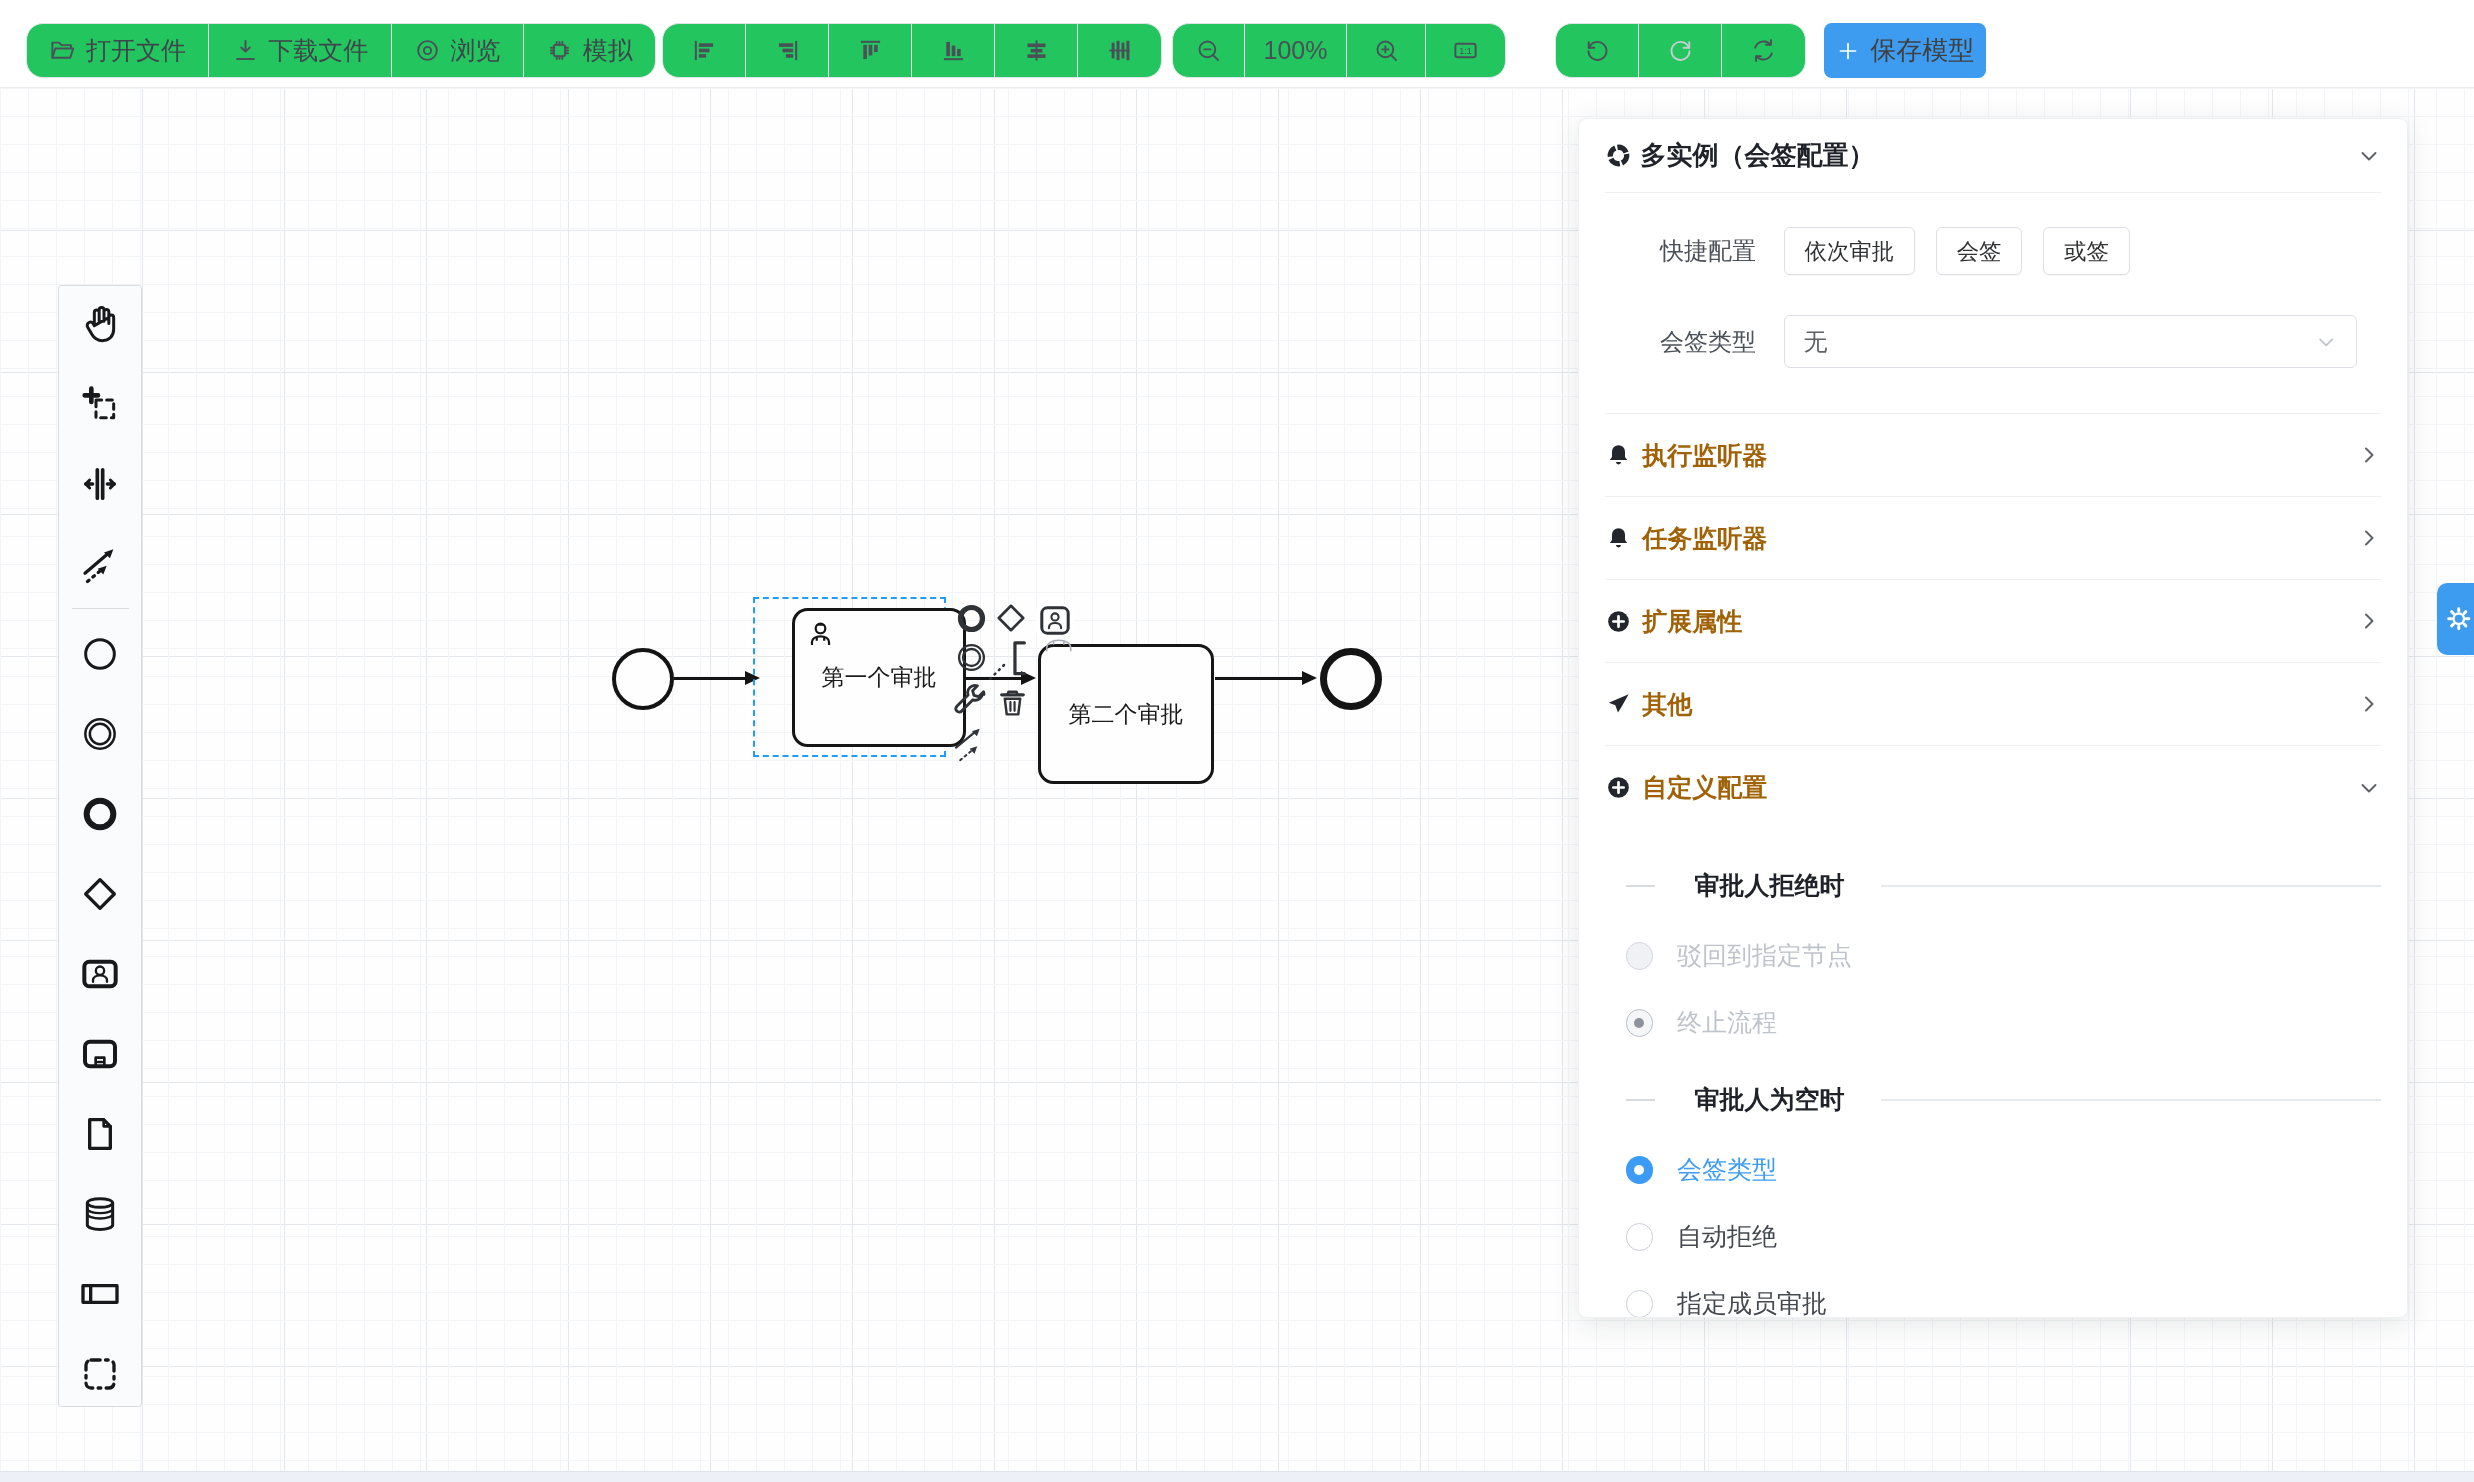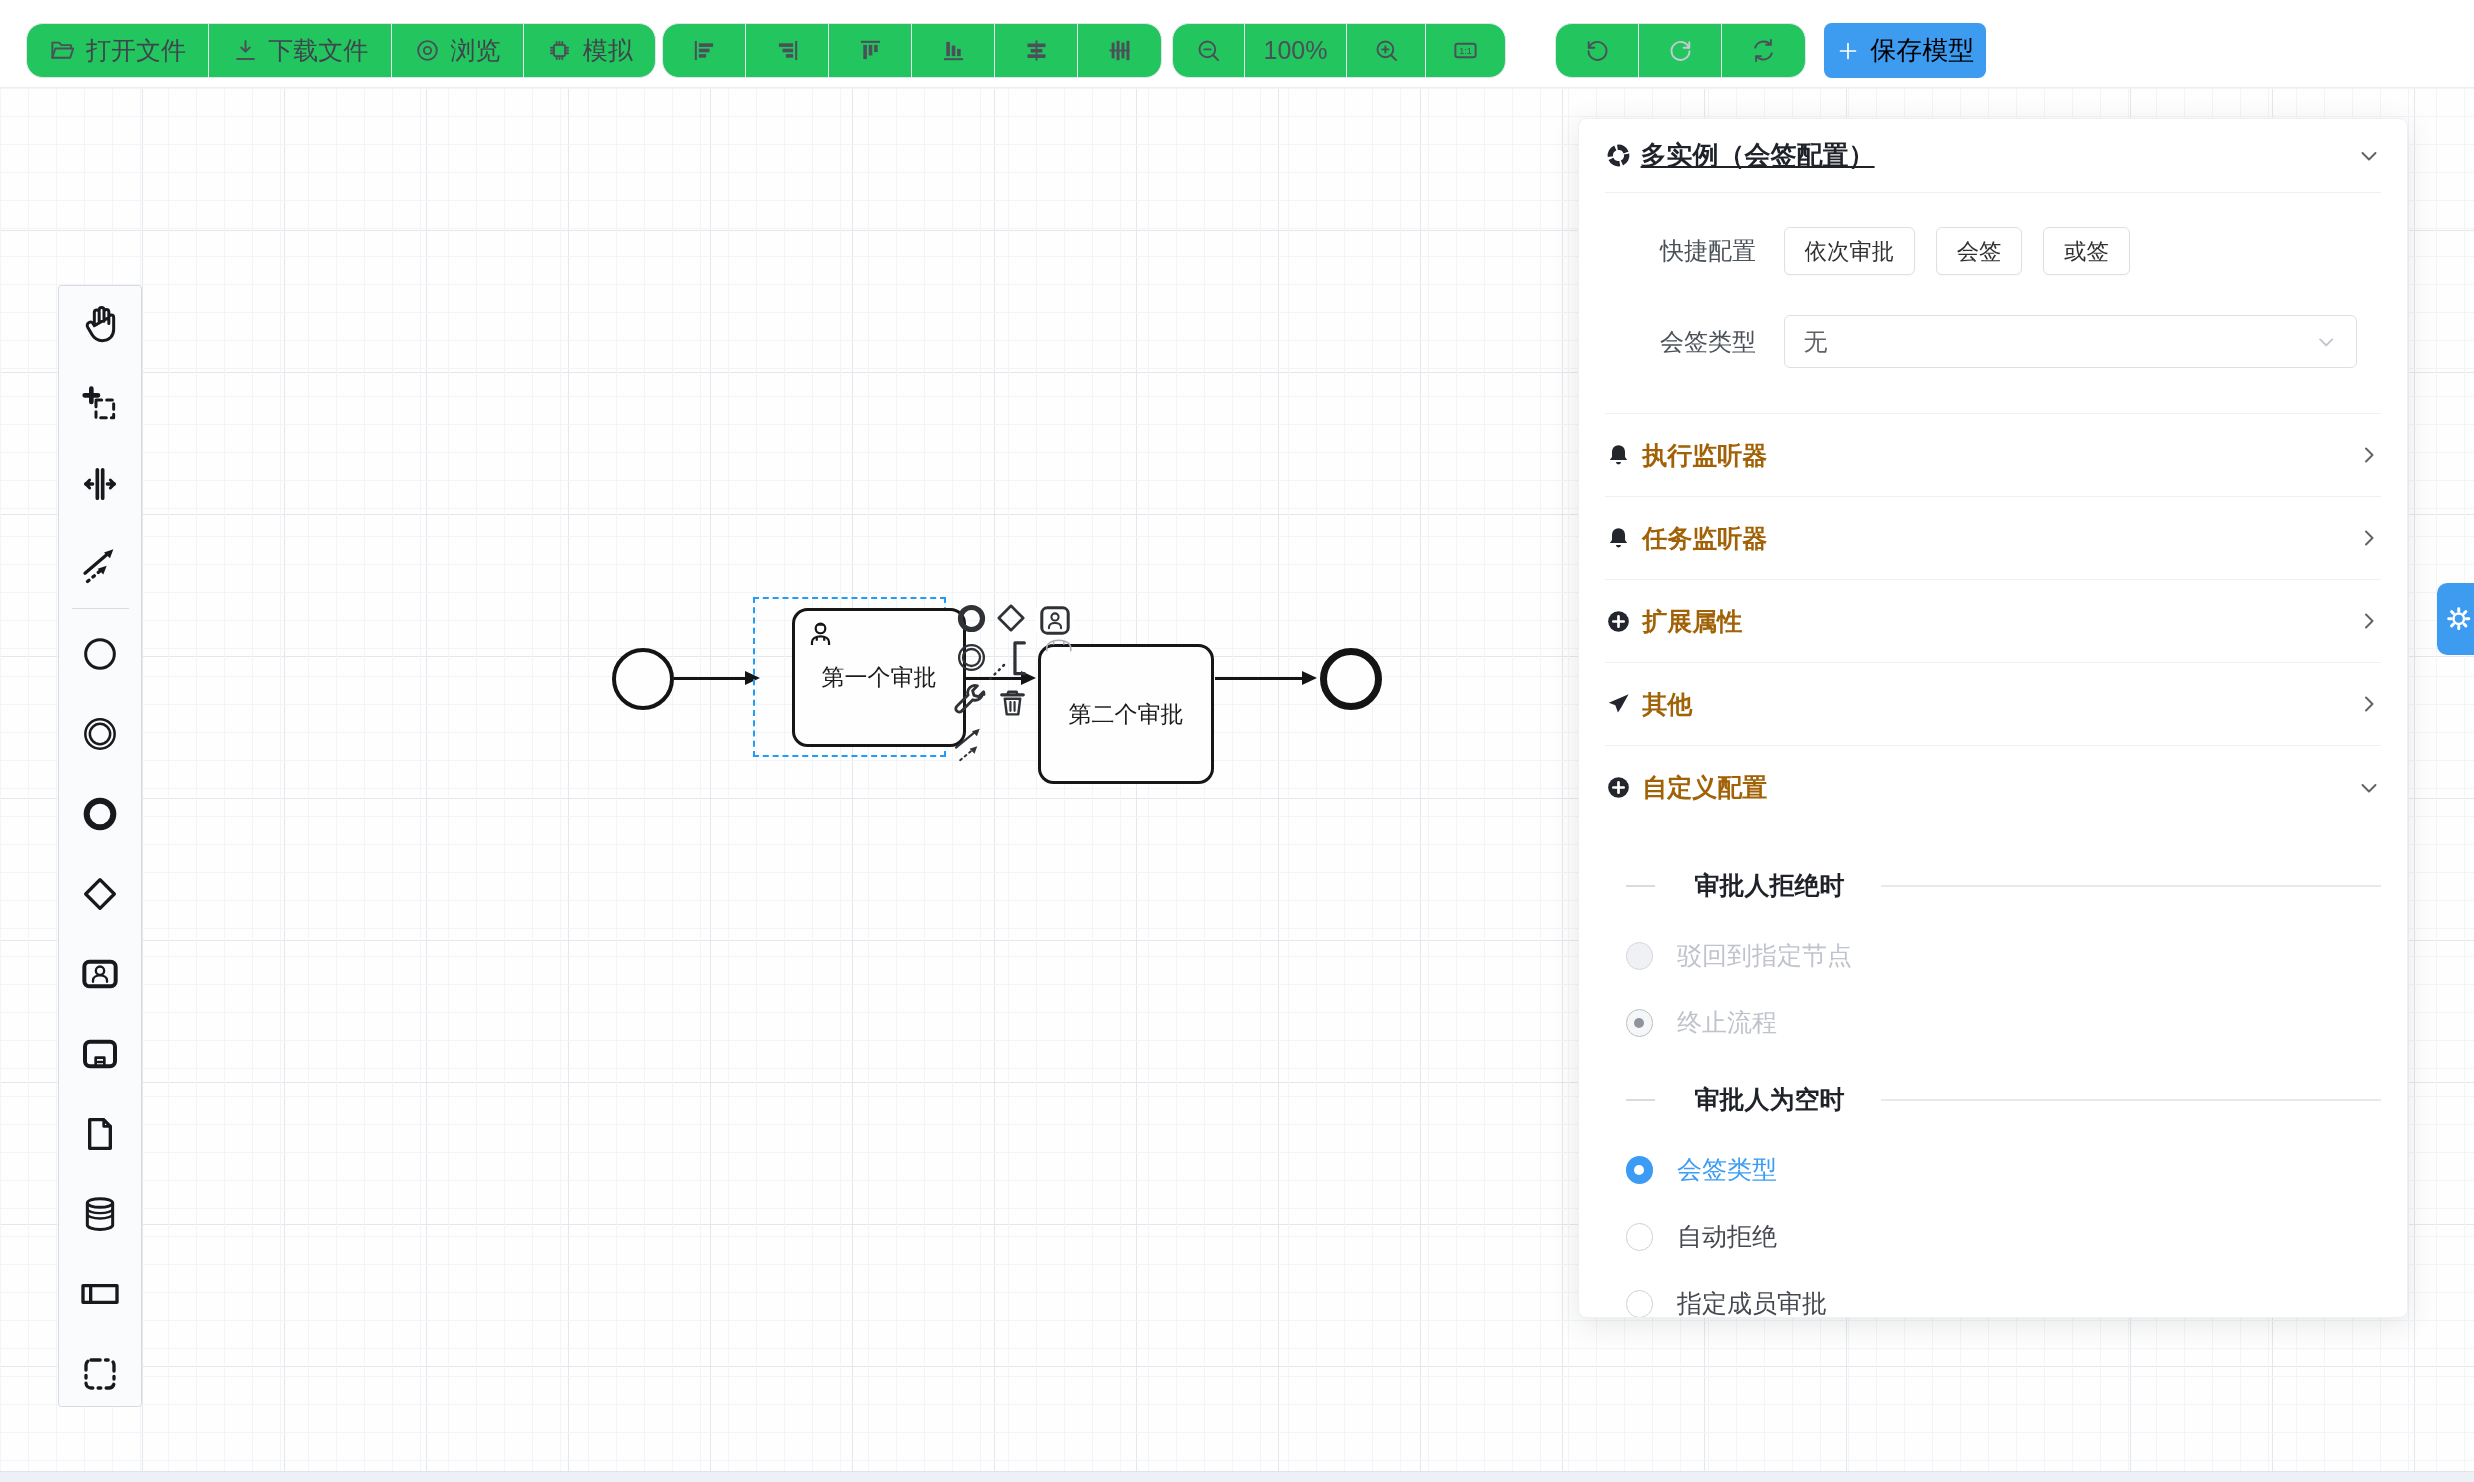--- a/index.html
+++ b/index.html
@@ -21,21 +21,21 @@
   #toolbar { position:absolute; left:0; top:0; width:2475px; height:88px; background:#fff; border-bottom:0.9px solid #eceef2; z-index:40; }
   .tb-group { position:absolute; top:23px; height:55px; display:flex; border:0.9px solid #e0e4e9; border-radius:17px; background:#22c55e; overflow:hidden;text-align:center; }
   .tb-btn { display:flex; align-items:center; justify-content:center; gap:9.5px; padding:0 22.4px; font-size:25px; color:#3f454c; border-right:0.9px solid #e6e9ed; cursor:pointer; white-space:nowrap; }
   .tb-btn:last-child { border-right:none; }
   .tb-btn.icon-only { width:83px; padding:0; }
   .tb-ic { width:27px; height:27px; color:#4a5057; }
   .tb-ic svg { width:100%; height:100%; stroke:currentColor; fill:none; stroke-width:1.7; stroke-linecap:round; stroke-linejoin:round; }
   .tb-ic.filled svg { fill:currentColor; stroke:none; }
   .zoom-level { font-size:25px; color:#4a5057; width:102px; display:flex; align-items:center; justify-content:center; border-right:0.9px solid #e6e9ed; }
   .disabled-ic { color:#c7ccd3 !important; }
-  #save-btn { position:absolute; left:1824px; top:23px; height:55px; width:162px; background:#3d9bf0; border-radius:7.7px; color:#000000; font-size:26px; display:flex; align-items:center; justify-content:center; gap:10.3px; cursor:pointer; }
+  #save-btn { position:absolute; left:1824px; top:23px; height:55px; width:162px; background:#3d9bf0; border-radius:7.7px; color:#404040; font-size:26px; display:flex; align-items:center; justify-content:center; gap:10.3px; cursor:pointer; }
   #save-btn .tb-ic { color:#fff; width:24px; height:24px; }
 
   
   #palette { position:absolute; left:58px; top:197px; width:84px; height:1122px; background:#fafbfc; border:0.9px solid #d7dbe0; border-radius:3.4px; display:flex; flex-direction:column; align-items:center; z-index:10; }
   .pal-item { width:40px; height:40px; margin-bottom:40px; color:#17191c; cursor:pointer; flex:none; display:flex; align-items:center; justify-content:center; }
   .pal-item:first-child { margin-top:18px; }
   .pal-item svg { width:100%; height:100%; stroke:currentColor; fill:none; stroke-width:1.8; stroke-linecap:round; stroke-linejoin:round; }
   .pal-sep { width:57px; height:0.9px; background:#d9dce1; margin:-16.3px 0 25px 0; flex:none; }
 
   
@@ -63,21 +63,21 @@
   
   #gear-tab { position:absolute; right:0; top:583px; width:38px; height:72px; background:#3d9bf0; border-radius:10.3px 0 0 10.3px; display:flex; align-items:center; justify-content:flex-start; padding-left:7.7px; z-index:30; cursor:pointer; }
   #gear-tab svg { width:27.5px; height:27.5px; stroke:#fff; fill:none; stroke-width:1.8; stroke-linecap:round; }
 
   
   #panel { position:absolute; left:1578px; top:118px; width:830px; height:1200px; background:#fff; border:0.9px solid #eef0f3; border-radius:8.6px; box-shadow:0 6.9px 29px rgba(30,35,44,.10); z-index:20; padding:0 26px; overflow:hidden; }
   #panel-header { height:74px; display:flex; align-items:center; justify-content:space-between; border-bottom:0.9px solid #eef0f4; }
   .hdr-left { display:flex; align-items:center; gap:8.6px; }
   .sec-ic { width:27px; height:27px; color:#23272d; flex:none; }
   .sec-ic svg { width:100%; height:100%; }
-  #panel-title { font-size:26px; font-weight:700; color:#1f2329;text-decoration:underline; }
+  #panel-title { font-size:26px; font-weight:700; color:#1f2329; }
   .chev { width:24px; height:24px; color:#5f6368; flex:none; }
   .chev svg { width:100%; height:100%; stroke:currentColor; fill:none; stroke-width:2; stroke-linecap:round; stroke-linejoin:round; }
   .form-row { display:flex; align-items:center; padding-left:55px; }
   #quick-row { margin-top:34px; }
   .form-label { font-size:24px; color:#4b5158; width:96px; flex:none; }
   .qc-btns { display:flex; gap:20.6px; margin-left:27.5px; }
   .qc-btn { border:0.9px solid #dcdfe6; border-radius:6px; background:#fff; padding:7.7px 20px; font-size:22.4px; color:#303133; cursor:pointer; box-shadow:0 0.9px 1.7px rgba(0,0,0,.03); white-space:nowrap; }
   #sign-row { margin-top:40px; }
   #sign-select { flex:1; margin-left:27.5px; margin-right:24px; height:53px; border:0.9px solid #dcdfe6; border-radius:6px; display:flex; align-items:center; justify-content:space-between; padding:0 19px; cursor:pointer; }
   #sign-value { font-size:24px; color:#606266; }

